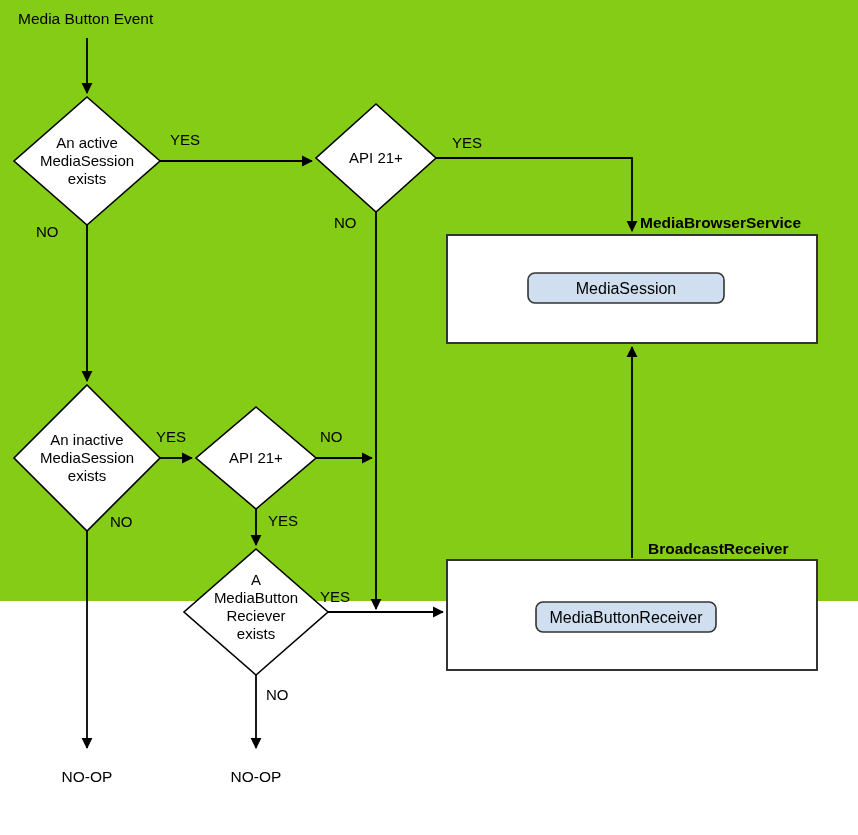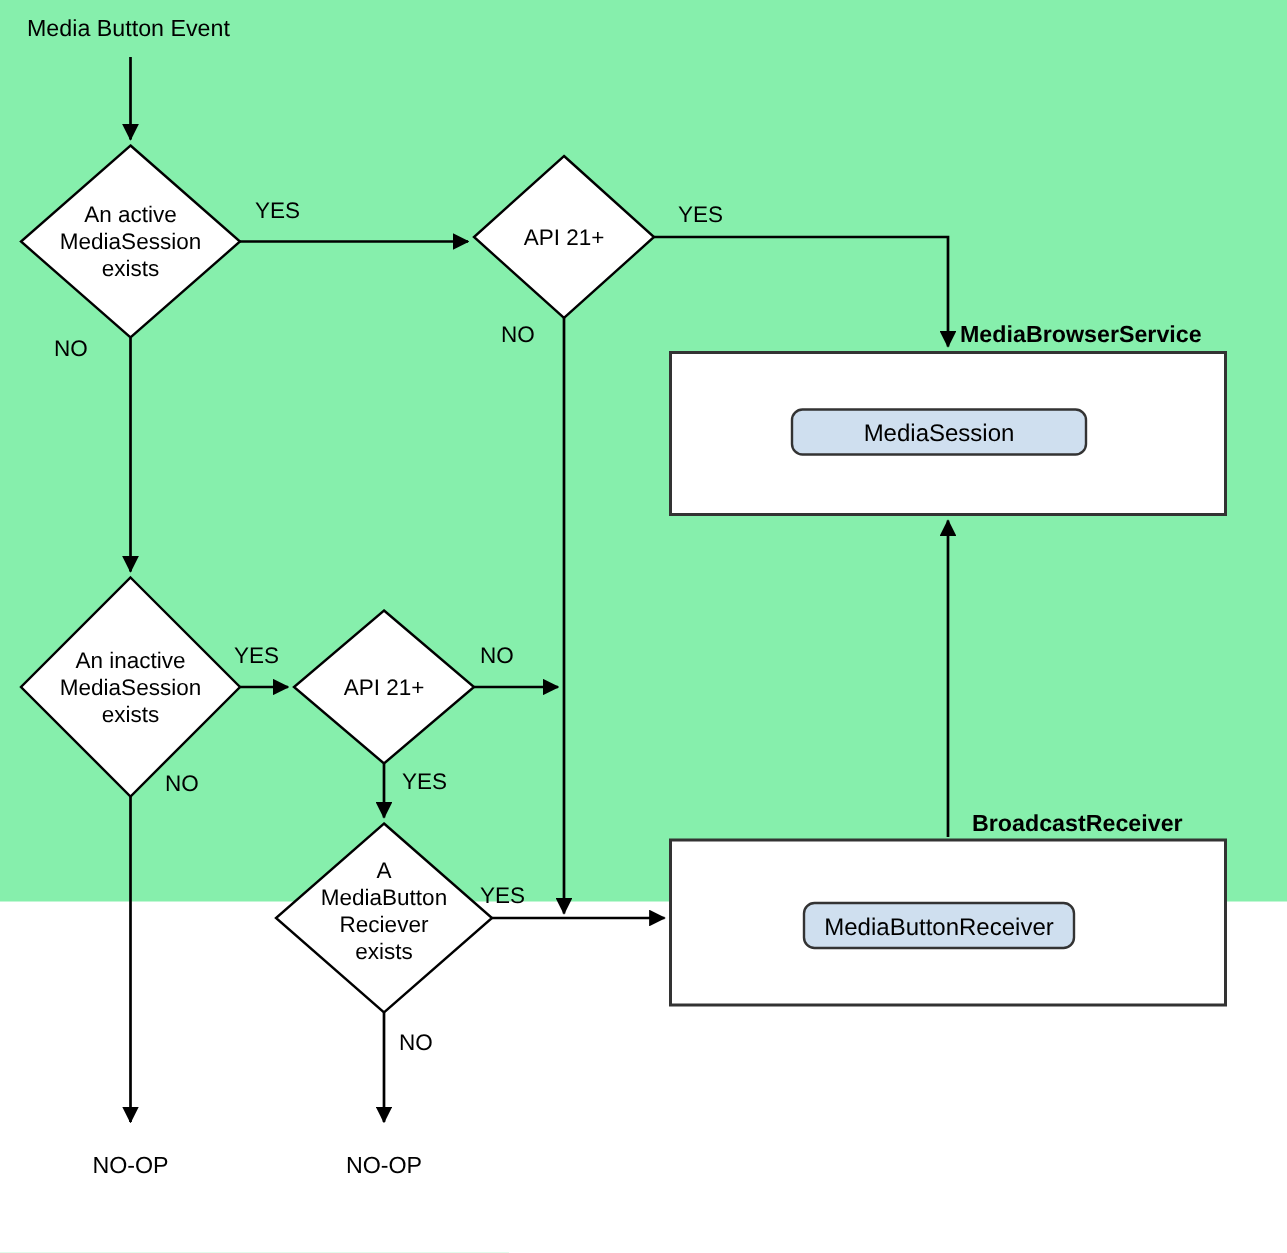--- a/index.html
+++ b/index.html
@@ -10,21 +10,21 @@
   body {
     width: 858px;
     height: 835px;
     font-family: "Liberation Sans", sans-serif;
     overflow: hidden;
   }
   #diagram-root {
     position: relative;
     width: 858px;
     height: 601px;
-    background: #86efac;
+    background: #84cc16;
   }
   svg.flow {
     display: block;
     width: 858px;
     height: 835px;
   }
   .conn {
     fill: none;
     stroke: #000000;
     stroke-width: 1.8;

